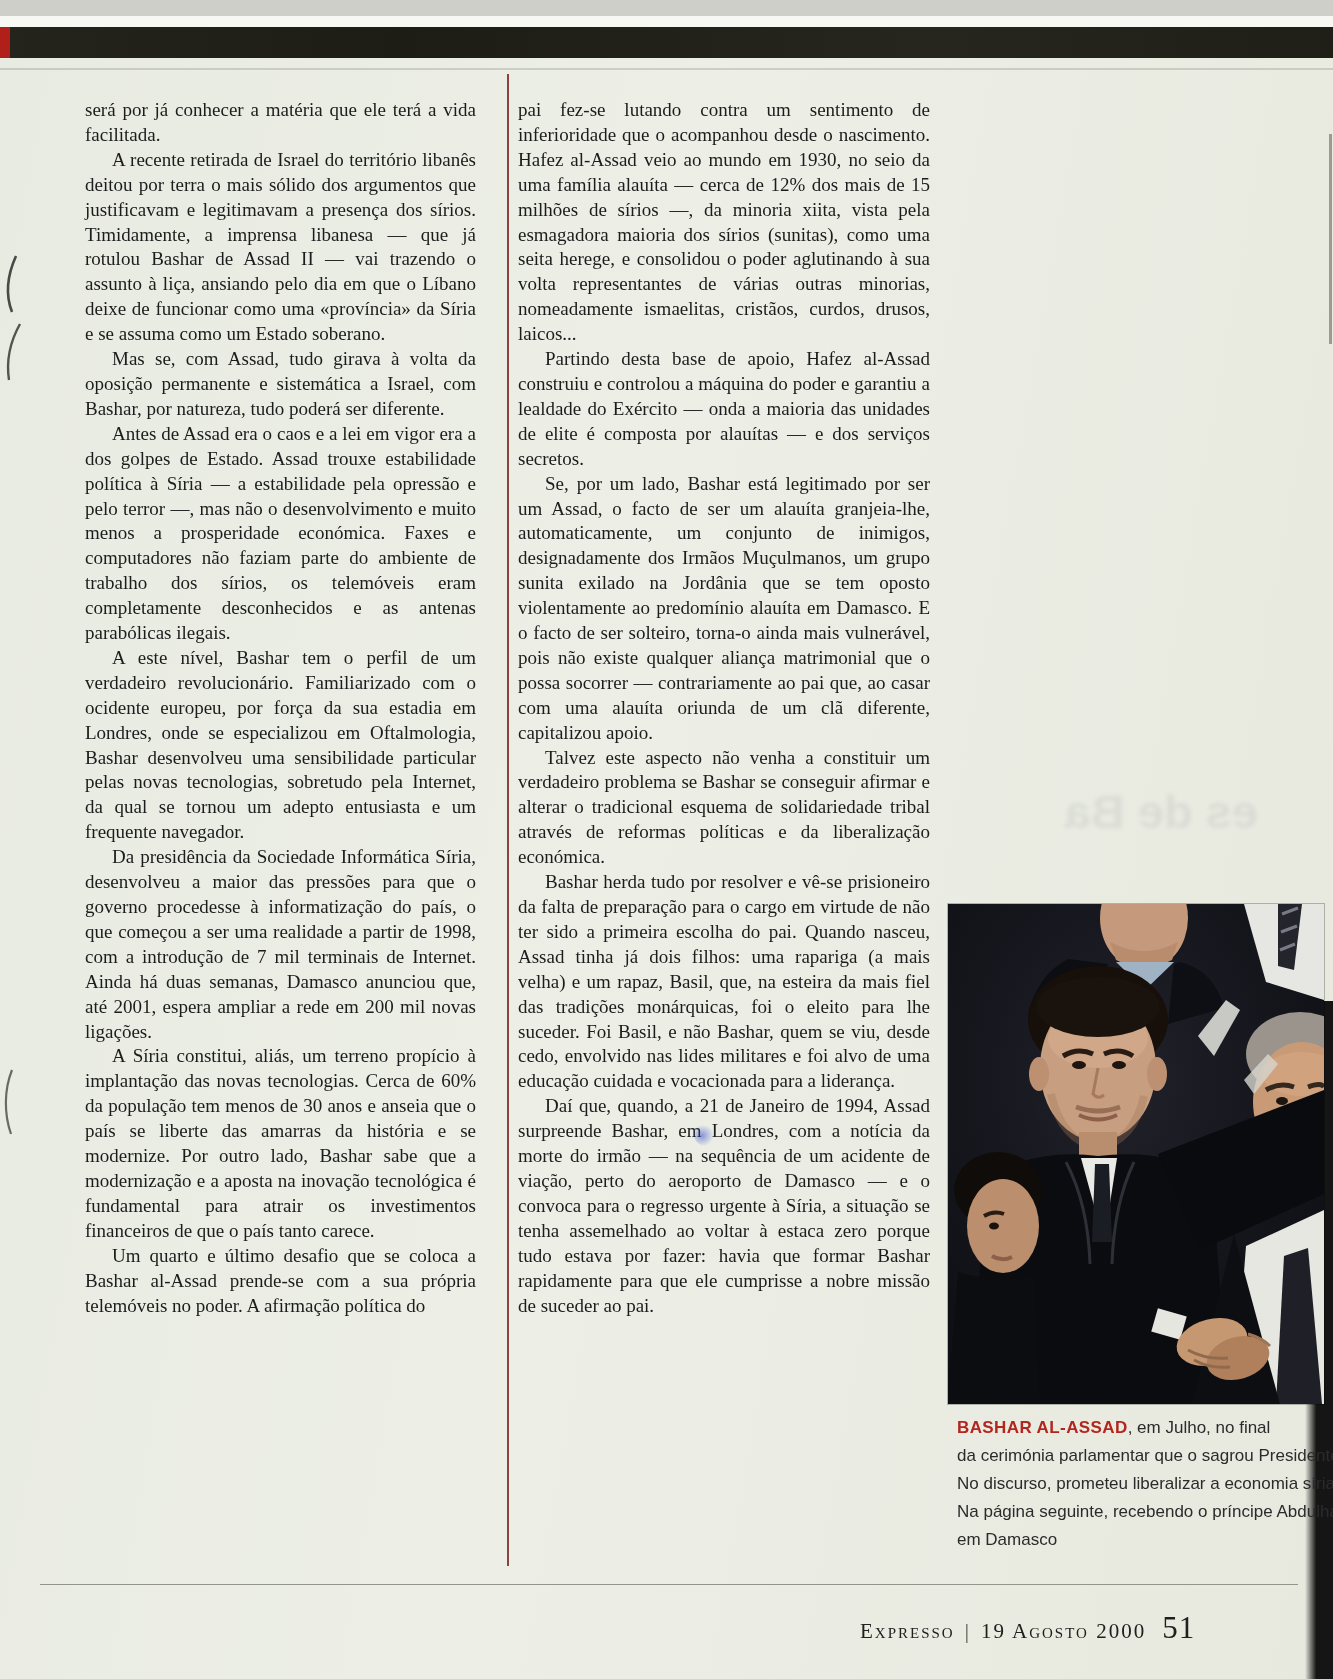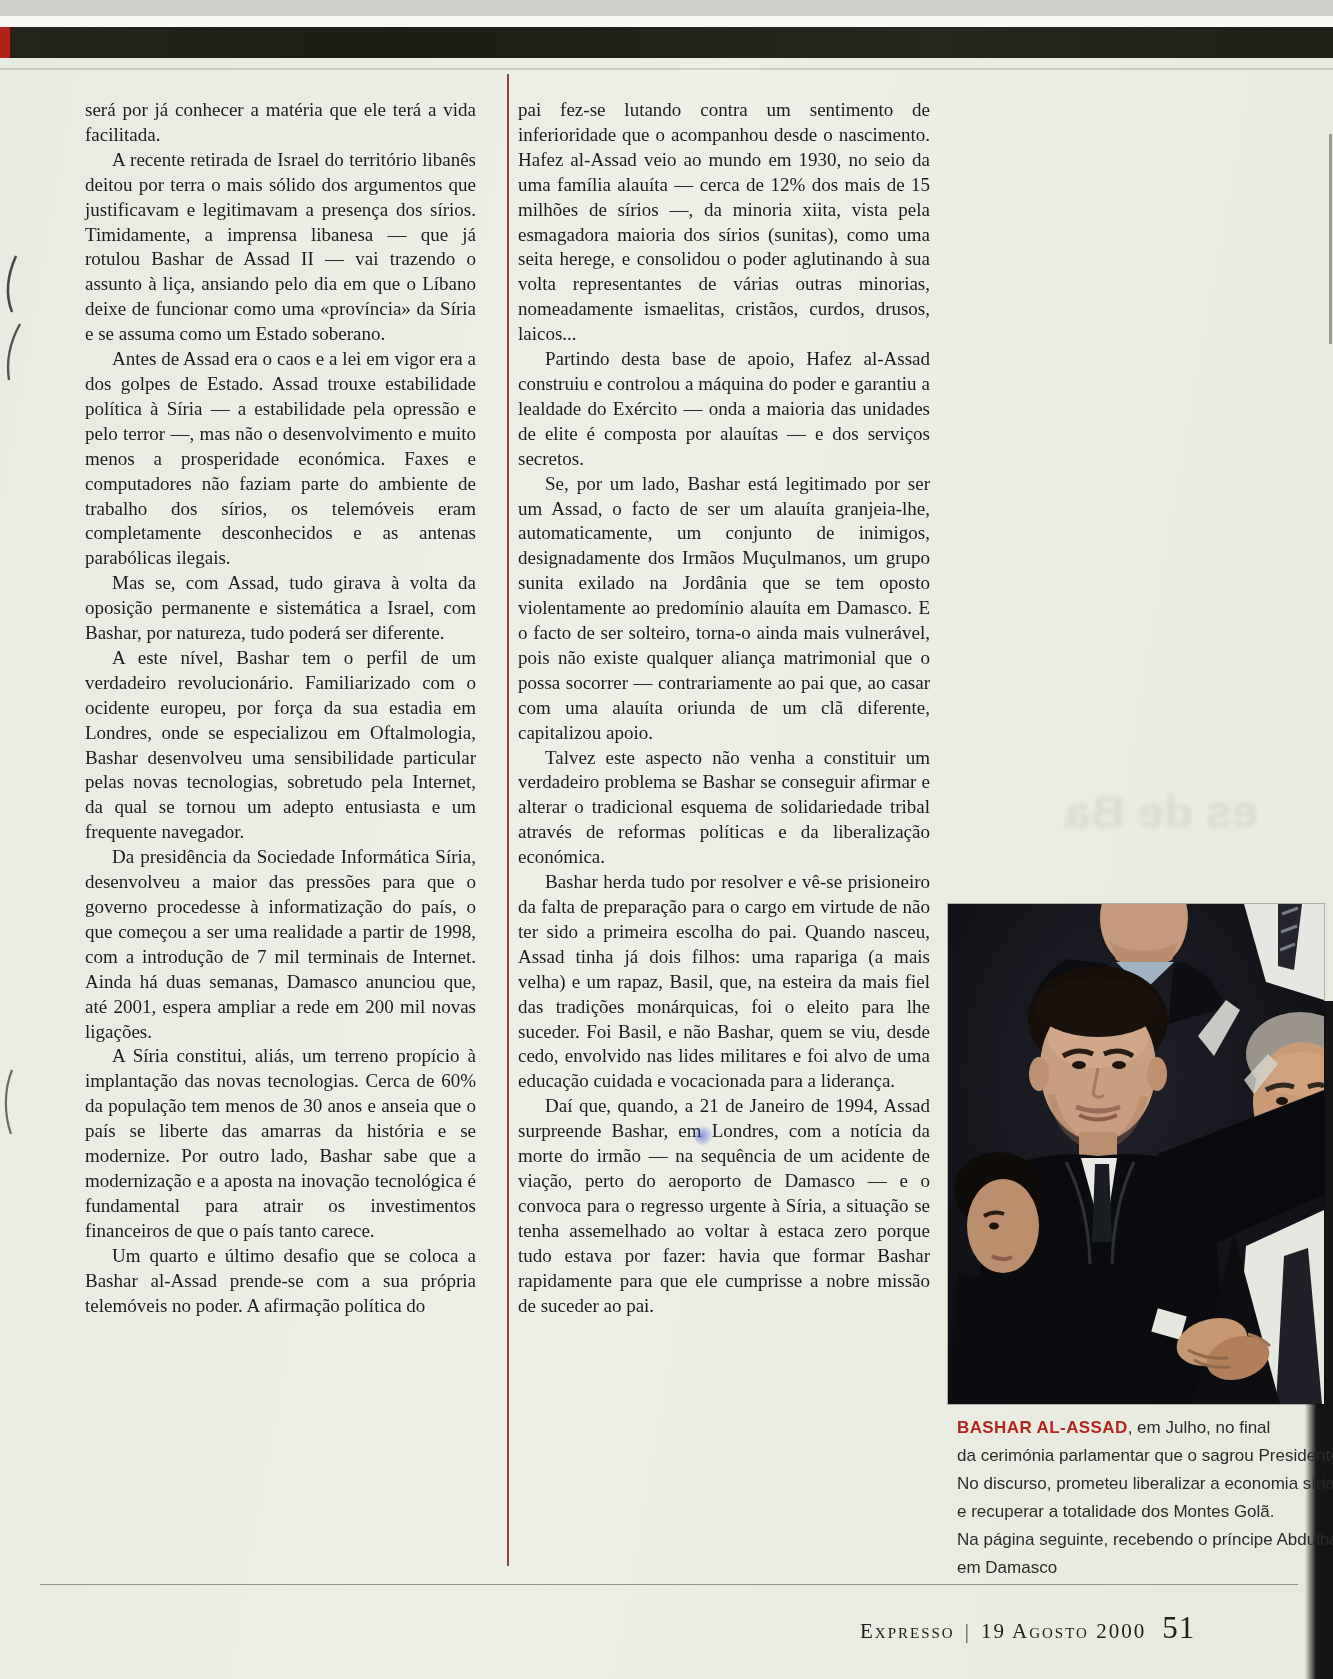--- a/index.html
+++ b/index.html
@@ -71,22 +71,22 @@
     <path d="M16,2 C7,22 5,40 12,58" stroke="#2d2d2a" stroke-width="2.6" fill="none" opacity="0.85"></path>
     <path d="M20,70 C11,86 6,106 9,126" stroke="#2d2d2a" stroke-width="2.4" fill="none" opacity="0.8"></path>
   </svg>
   <svg class="pen-mark-low" width="18" height="70" viewBox="0 0 18 70">
     <path d="M12,2 C4,22 4,46 11,66" stroke="#33332f" stroke-width="2.2" fill="none" opacity="0.7"></path>
   </svg>
 
   <div class="col col-left">
       <p>será por já conhecer a matéria que ele terá a vida facilitada.</p>
       <p>A recente retirada de Israel do território libanês deitou por terra o mais sólido dos argumentos que justificavam e legitimavam a presença dos sírios. Timidamente, a imprensa libanesa — que já rotulou Bashar de Assad II — vai trazendo o assunto à liça, ansiando pelo dia em que o Líbano deixe de funcionar como uma «província» da Síria e se assuma como um Estado soberano.</p>
+      <p>Mas se, com Assad, tudo girava à volta da oposição permanente e sistemática a Israel, com Bashar, por natureza, tudo poderá ser diferente.</p>
       <p>Antes de Assad era o caos e a lei em vigor era a dos golpes de Estado. Assad trouxe estabilidade política à Síria — a estabilidade pela opressão e pelo terror —, mas não o desenvolvimento e muito menos a prosperidade económica. Faxes e computadores não faziam parte do ambiente de trabalho dos sírios, os telemóveis eram completamente desconhecidos e as antenas parabólicas ilegais.</p>
-      <p>Mas se, com Assad, tudo girava à volta da oposição permanente e sistemática a Israel, com Bashar, por natureza, tudo poderá ser diferente.</p>
       <p>A este nível, Bashar tem o perfil de um verdadeiro revolucionário. Familiarizado com o ocidente europeu, por força da sua estadia em Londres, onde se especializou em Oftalmologia, Bashar desenvolveu uma sensibilidade particular pelas novas tecnologias, sobretudo pela Internet, da qual se tornou um adepto entusiasta e um frequente navegador.</p>
       <p>Da presidência da Sociedade Informática Síria, desenvolveu a maior das pressões para que o governo procedesse à informatização do país, o que começou a ser uma realidade a partir de 1998, com a introdução de 7 mil terminais de Internet. Ainda há duas semanas, Damasco anunciou que, até 2001, espera ampliar a rede em 200 mil novas ligações.</p>
       <p>A Síria constitui, aliás, um terreno propício à implantação das novas tecnologias. Cerca de 60% da população tem menos de 30 anos e anseia que o país se liberte das amarras da história e se modernize. Por outro lado, Bashar sabe que a modernização e a aposta na inovação tecnológica é fundamental para atrair os investimentos financeiros de que o país tanto carece.</p>
       <p>Um quarto e último desafio que se coloca a Bashar al-Assad prende-se com a sua própria telemóveis no poder. A afirmação política do</p>
     </div>
 
   <div class="divider"></div>
 
   <div class="col col-right">
       <p>pai fez-se lutando contra um sentimento de inferioridade que o acompanhou desde o nascimento. Hafez al-Assad veio ao mundo em 1930, no seio da uma família alauíta — cerca de 12% dos mais de 15 milhões de sírios —, da minoria xiita, vista pela esmagadora maioria dos sírios (sunitas), como uma seita herege, e consolidou o poder aglutinando à sua volta representantes de várias outras minorias, nomeadamente ismaelitas, cristãos, curdos, drusos, laicos...</p>
@@ -185,21 +185,20 @@
       <path d="M246,456 q16,9 36,7" stroke="#8f6a4c" stroke-width="3" fill="none"></path>
       <path d="M300,430 q14,4 22,12" stroke="#9d7454" stroke-width="3" fill="none"></path>
     </g>
   </svg>
 
   <div class="caption">
     <div><span class="lead">BASHAR AL-ASSAD</span><span>, em Julho, no final</span></div>
     <div>
         <div>da cerimónia parlamentar que o sagrou Presidente.</div>
         <div>No discurso, prometeu liberalizar a economia síria</div>
-        <div>e recuperar a totalidade dos Montes Golã.</div>
         <div>Na página seguinte, recebendo o príncipe Abdulhah,</div>
         <div>em Damasco</div>
       </div>
   </div>
 
   <div class="foot-rule"></div>
   <div class="footer">
     <span>Expresso</span><span class="sep">|</span><span>19 Agosto 2000</span><span class="pagenum">51</span>
   </div>
 

